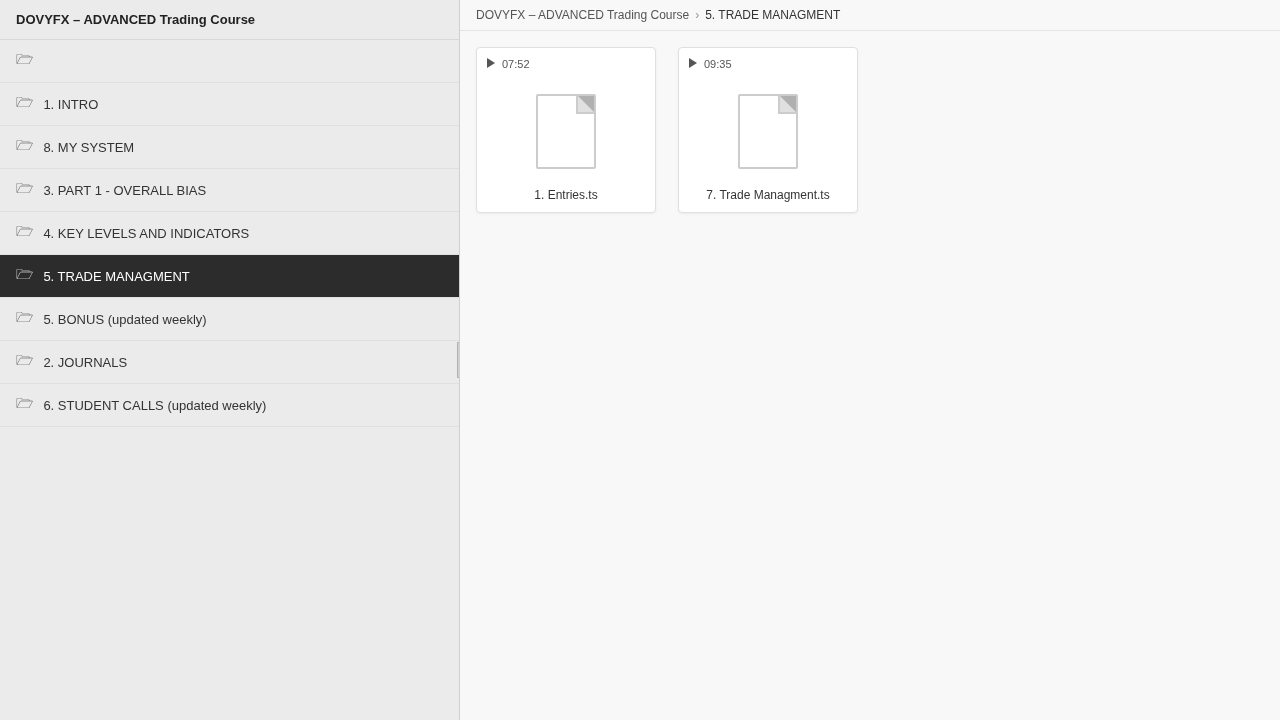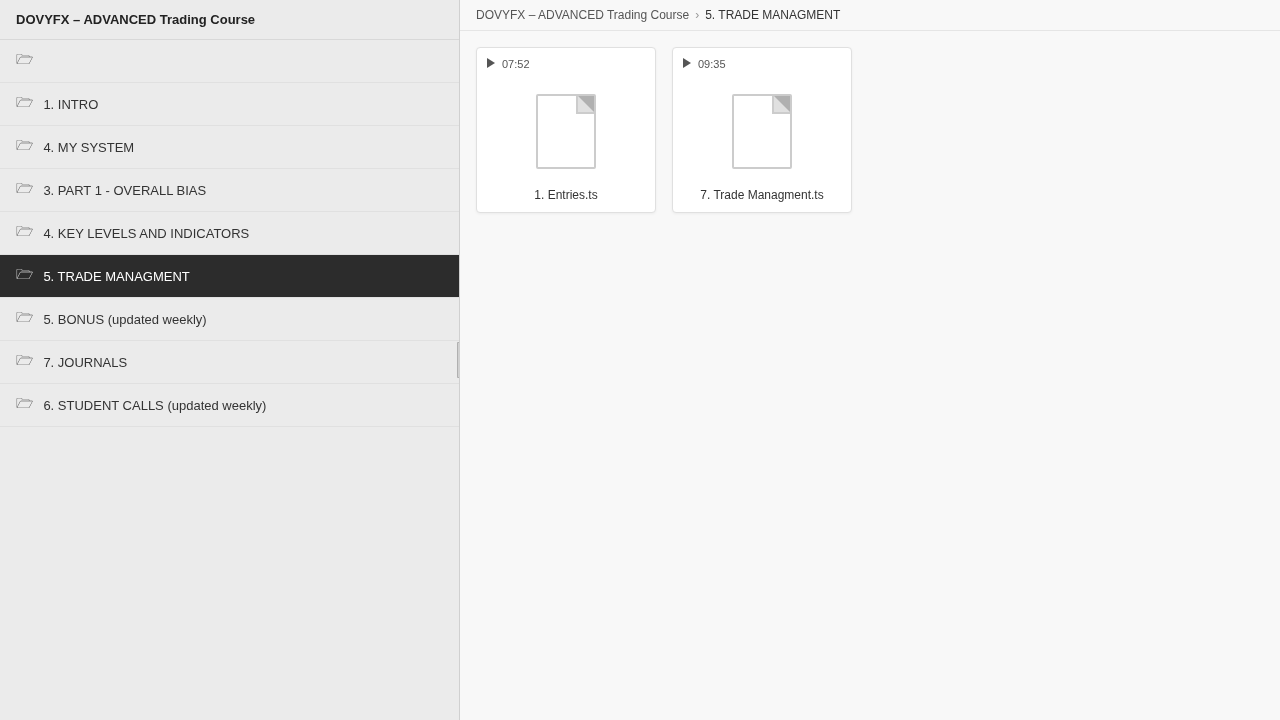--- a/index.html
+++ b/index.html
@@ -121,21 +121,21 @@
       font-weight: 500;
     }
 
     
     #content-area {
       flex: 1;
       padding: 16px;
       display: flex;
       flex-wrap: wrap;
       align-content: flex-start;
-      gap: 16px;
+      gap: 22px;
       overflow-y: auto;
     }
 
     
     .file-card {
       width: 180px;
       background: #fff;
       border: 1px solid #e0e0e0;
       border-radius: 4px;
       padding: 10px;
@@ -225,41 +225,41 @@
   <div id="sidebar-items">
   <div class="sidebar-item">
         <span class="folder-icon">🗁</span>
       </div>
       <div class="sidebar-item">
         <span class="folder-icon">🗁</span>
         <span>1. INTRO</span>
       </div>
       <div class="sidebar-item">
         <span class="folder-icon">🗁</span>
-        <span>4. MY SYSTEM</span>
+        <span>8. MY SYSTEM</span>
       </div>
       <div class="sidebar-item">
         <span class="folder-icon">🗁</span>
         <span>3. PART 1 - OVERALL BIAS</span>
       </div>
       <div class="sidebar-item">
         <span class="folder-icon">🗁</span>
         <span>4. KEY LEVELS AND INDICATORS</span>
       </div>
       <div class="sidebar-item active">
         <span class="folder-icon">🗁</span>
         <span>5. TRADE MANAGMENT</span>
       </div>
       <div class="sidebar-item">
         <span class="folder-icon">🗁</span>
         <span>5. BONUS (updated weekly)</span>
       </div>
       <div class="sidebar-item">
         <span class="folder-icon">🗁</span>
-        <span>7. JOURNALS</span>
+        <span>2. JOURNALS</span>
       </div>
       <div class="sidebar-item">
         <span class="folder-icon">🗁</span>
         <span>6. STUDENT CALLS (updated weekly)</span>
       </div>
     </div>
 
   <div id="collapse-btn">&lt;&lt;</div>
 </div>
 

